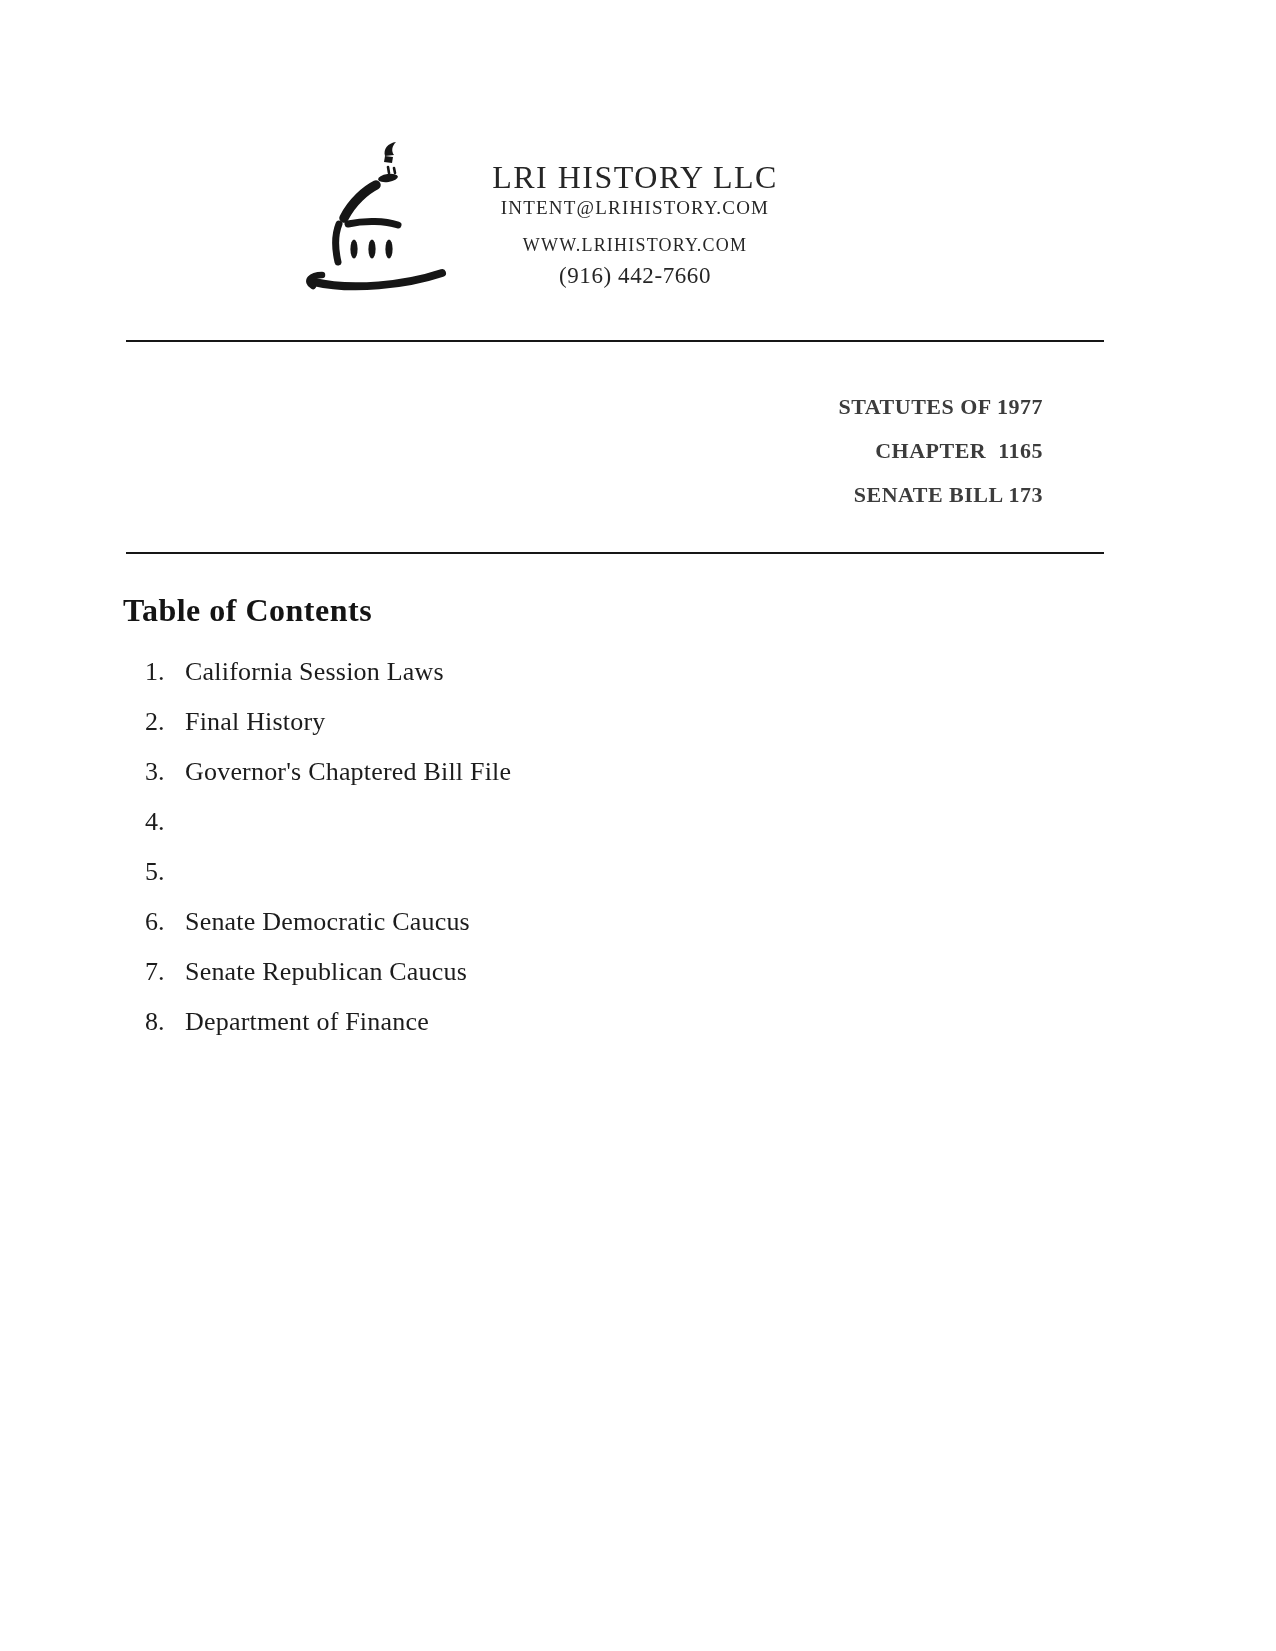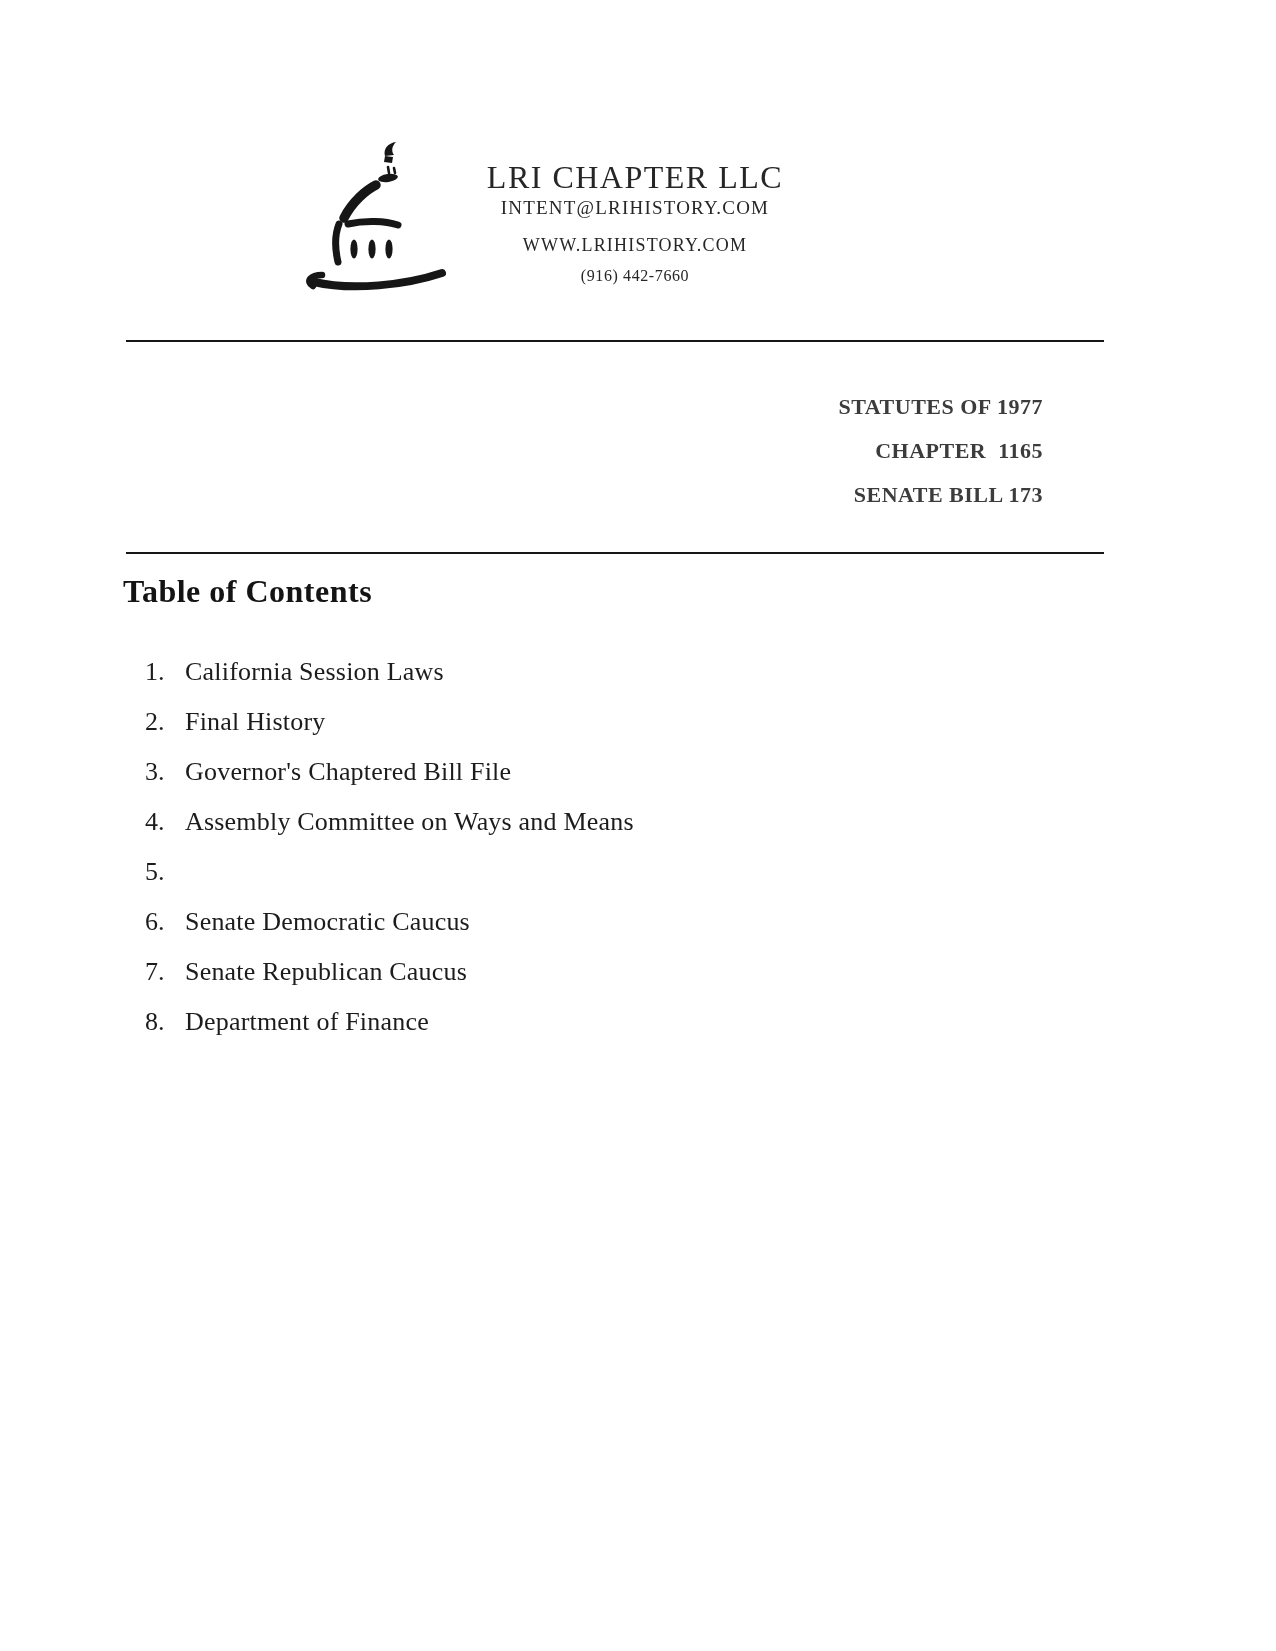--- a/index.html
+++ b/index.html
@@ -48,21 +48,21 @@
   }
   .contact-website {
     margin-top: 16px;
     font-size: 18px;
     line-height: 21px;
     letter-spacing: 1.2px;
     white-space: pre;
   }
   .contact-phone {
     margin-top: 9px;
-    font-size: 16px;
+    font-size: 23px;
     line-height: 21px;
     letter-spacing: 0.6px;
     white-space: pre;
   }
 
   
   .rule {
     position: absolute;
     left: 126px;
     width: 978px;
@@ -84,21 +84,21 @@
     letter-spacing: 0.5px;
     color: #3c3c3c;
     margin-left: 24px;
   }
   .case-title .title-line { white-space: pre; }
 
   
   .toc-heading {
     position: absolute;
     left: 123px;
-    top: 572px;
+    top: 591px;
     font-size: 32px;
     line-height: 38px;
     font-weight: bold;
     letter-spacing: 0.5px;
     color: #141414;
   }
   .toc-list {
     position: absolute;
     left: 145px;
     top: 647px;
@@ -142,21 +142,21 @@
 
     <ellipse cx="64" cy="124" rx="3.6" ry="9.5" fill="#161616" stroke="none"></ellipse>
     <ellipse cx="82" cy="124" rx="3.6" ry="9.5" fill="#161616" stroke="none"></ellipse>
     <ellipse cx="99" cy="124" rx="3.6" ry="9.5" fill="#161616" stroke="none"></ellipse>
 
     <path d="M24,157 C62,166 116,160 152,148" stroke-width="8"></path>
     <path d="M32,150 C21,150 15,156 23,161" stroke-width="6.5"></path>
   </svg>
 
   <div class="contact-block">
-    <div class="company-name">LRI CHAPTER LLC</div>
+    <div class="company-name">LRI HISTORY LLC</div>
     <div class="contact-email">INTENT@LRIHISTORY.COM</div>
     <div class="contact-website">WWW.LRIHISTORY.COM</div>
     <div class="contact-phone">(916) 442-7660</div>
   </div>
 
   <div class="rule rule-top"></div>
   <div class="rule rule-bottom"></div>
 
   <div class="case-title">
     <div class="title-line">STATUTES OF 1977</div>
@@ -174,21 +174,20 @@
     <div class="toc-item">
       <span class="toc-num">2.</span>
       <span class="toc-label">Final History</span>
     </div>
     <div class="toc-item">
       <span class="toc-num">3.</span>
       <span class="toc-label">Governor's Chaptered Bill File</span>
     </div>
     <div class="toc-item">
       <span class="toc-num">4.</span>
-      <span class="toc-label">Assembly Committee on Ways and Means</span>
     </div>
     <div class="toc-item">
       <span class="toc-num">5.</span>
     </div>
     <div class="toc-item">
       <span class="toc-num">6.</span>
       <span class="toc-label">Senate Democratic Caucus</span>
     </div>
     <div class="toc-item">
       <span class="toc-num">7.</span>

